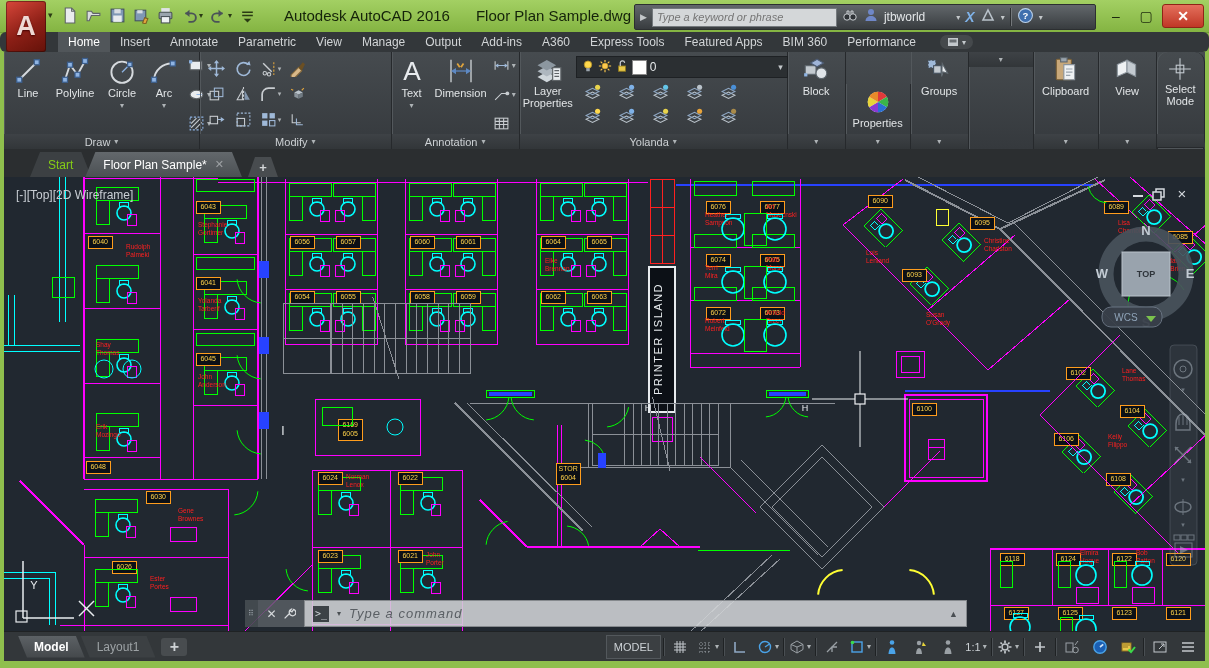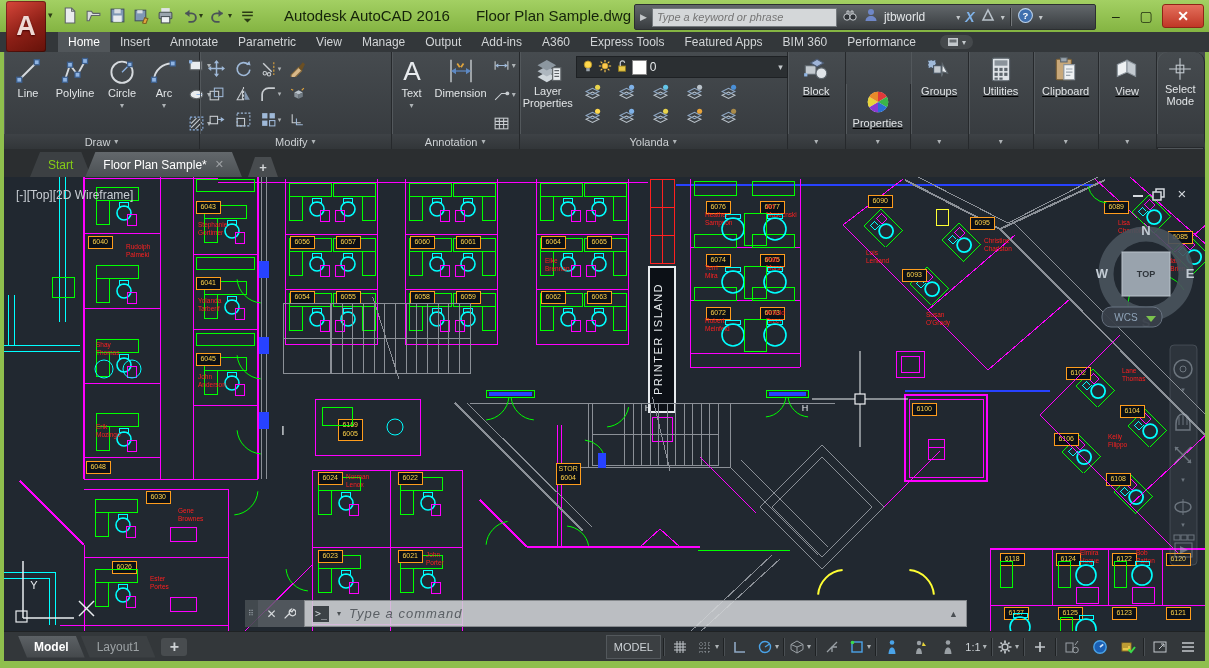--- a/index.html
+++ b/index.html
@@ -15,21 +15,21 @@
   .title{position:absolute;left:284px;top:0;height:31px;display:flex;align-items:center;gap:26px;font-size:15px;color:#15230a;}
   .infocenter{position:absolute;left:634px;top:4px;width:450px;height:24px;background:linear-gradient(#62676b,#383c3f);border:1px solid #2c2f31;border-radius:2px;display:flex;align-items:center;padding:0 5px;gap:5px;color:#d8dbdd;}
   .searchbox{width:175px;height:17px;background:#d4d7d9;border:1px solid #74797d;font-style:italic;font-size:11px;color:#676c70;padding:0 4px;font-family:"Liberation Sans",sans-serif;}
   .icsep{width:1px;height:18px;background:#2c2f31;border-right:1px solid #74787b;}
   .icuser{font-size:12px;color:#e4e7e9;}
   .icdd{font-size:8px;color:#c3c7ca;}
   .winbtns{position:absolute;right:5px;top:3px;display:flex;align-items:center;height:25px;gap:2px;z-index:50;}
   .wb{width:28px;height:22px;display:flex;align-items:center;justify-content:center;color:#1d2a0e;font-size:14px;}
   .wb.close{width:40px;background:linear-gradient(#e4705c,#c03726);border:1px solid #8f2417;border-radius:3px;color:#fff;font-size:14px;font-weight:bold;}
   
-  .tabrow{position:absolute;top:32px;left:0;right:0;height:20px;background:#33373a;display:flex;align-items:stretch;padding-left:58px;font-size:12px;color:#d2d5d7;}
+  .tabrow{position:absolute;top:32px;left:0;right:0;height:20px;background:#33373a;display:flex;align-items:stretch;padding-left:58px;font-size:12px;color:#d2d5d7;border-radius:6px;}
   .rtab{padding:0 10px;display:flex;align-items:center;cursor:default;}
   .rtab.active{background:#51565a;color:#ffffff;}
   .rtoggle{margin-left:14px;display:flex;align-items:center;gap:3px;background:#45494c;border-radius:8px;padding:0 7px;height:14px;align-self:center;}
   
   .ribbon{position:absolute;top:52px;left:4px;right:4px;height:97px;background:linear-gradient(#464b4f,#35393d);display:flex;overflow:hidden;}
   .panel{position:relative;display:flex;flex-direction:column;border-right:1px solid #26292c;box-shadow:inset 1px 0 0 #53585c;}
   .p-body{flex:1;display:flex;padding:2px 3px 0 3px;gap:3px;align-items:flex-start;}
   .p-title{height:15px;display:flex;align-items:center;justify-content:center;gap:4px;font-size:11px;color:#cdd1d4;background:linear-gradient(#3e4246,#323639);}
   .p-title .dn{font-size:8px;color:#aeb3b6;}
   .bigbtn{display:flex;flex-direction:column;align-items:center;padding-top:2px;gap:1px;font-size:11px;color:#e2e5e7;text-align:center;line-height:12px;}
@@ -39,21 +39,21 @@
   .smallbtn .dn{font-size:8px;color:#aeb3b6;}
   .mgrid{display:grid;grid-template-columns:repeat(4,27px);grid-auto-rows:25px;align-content:space-between;height:76px;padding-top:2px;}
   .mcell{display:flex;align-items:center;justify-content:center;gap:1px;}
   .mcell .dn{font-size:7px;color:#aeb3b6;}
   .layercol{display:flex;flex-direction:column;gap:2px;padding-top:2px;}
   .layercombo{width:202px;height:20px;background:#2b2f32;border:1px solid #1e2124;display:flex;align-items:center;gap:3px;padding:0 4px;color:#e6e9eb;font-size:12px;}
   .layercombo .sw{width:13px;height:13px;background:#ffffff;border:1px solid #888;}
   .layercombo .cdd{margin-left:auto;font-size:9px;color:#c3c7ca;}
   .layerrow{display:flex;gap:12px;padding-left:6px;}
   .lbtn{width:22px;height:22px;display:flex;align-items:center;justify-content:center;}
-  .panelbig .p-body{flex-direction:column;align-items:center;justify-content:flex-start;text-decoration:underline;}
+  .panelbig .p-body{flex-direction:column;align-items:center;justify-content:flex-start;}
   .selmode .touch{background:#505559;border:1px solid #26292c;color:#f0f2f4;font-size:11px;padding:0 8px;height:15px;display:flex;align-items:center;margin-top:28px;}
   
   .filetabs{position:absolute;top:149px;left:4px;right:4px;height:28px;background:#2b2e30;display:flex;align-items:flex-end;padding-left:26px;}
   .ftab{height:25px;display:flex;align-items:center;gap:8px;font-size:12px;color:#84cc16;background:#3c4043;padding:0 18px;clip-path:polygon(10px 0,calc(100% - 10px) 0,100% 100%,0 100%);margin-right:-6px;}
   .ftab.active{background:linear-gradient(#63686c,#4b5053);color:#ffffff;z-index:2;}
   .ftab .x{font-size:11px;color:#9da1a4;}
   .ftab-plus{height:20px;width:30px;margin-left:12px;background:#484c4f;clip-path:polygon(7px 0,23px 0,30px 100%,0 100%);display:flex;align-items:center;justify-content:center;color:#d2d5d7;font-size:13px;font-weight:bold;}
   
   .canvas{position:absolute;top:177px;left:4px;right:4px;height:455px;background:#212830;overflow:hidden;}
   .canvas svg{display:block;}
@@ -568,39 +568,20 @@
                 <path d="M16 7l5 9-4.2-1.2L15.5 19z" fill="#e8ecef" stroke="#5d666d"></path>
               </svg>
               <span>Groups</span>
             </div>
           </div>
           <div class="p-title">
             <span class="dn">▾</span>
           </div>
         </div>
         <div class="panel panelbig" style="width: 64px;">
-          <div class="p-body">
-            <div class="bigbtn">
-              <svg width="28" height="28" viewBox="0 0 26 26">
-                <rect x="5" y="2" width="16" height="21" rx="1.5" fill="#dfe4e8" stroke="#5d666d"></rect>
-                <rect x="7" y="4" width="12" height="5" fill="#8a939b"></rect>
-                <g fill="#5d666d">
-                  <rect x="7" y="11" width="3" height="3"></rect>
-                  <rect x="11.5" y="11" width="3" height="3"></rect>
-                  <rect x="16" y="11" width="3" height="3"></rect>
-                  <rect x="7" y="15.5" width="3" height="3"></rect>
-                  <rect x="11.5" y="15.5" width="3" height="3"></rect>
-                  <rect x="16" y="15.5" width="3" height="3"></rect>
-                  <rect x="7" y="20" width="3" height="2"></rect>
-                  <rect x="11.5" y="20" width="3" height="2"></rect>
-                </g>
-              </svg>
-              <span>Utilities</span>
-            </div>
-          </div>
           <div class="p-title">
             <span class="dn">▾</span>
           </div>
         </div>
         <div class="panel panelbig" style="width: 64px;">
           <div class="p-body">
             <div class="bigbtn">
               <svg width="28" height="28" viewBox="0 0 26 26">
                 <rect x="4" y="3" width="14" height="19" rx="1" fill="#c8a87a" stroke="#7a5f35"></rect>
                 <rect x="8" y="1.5" width="6" height="4" fill="#9aa4ad" stroke="#5d666d"></rect>

